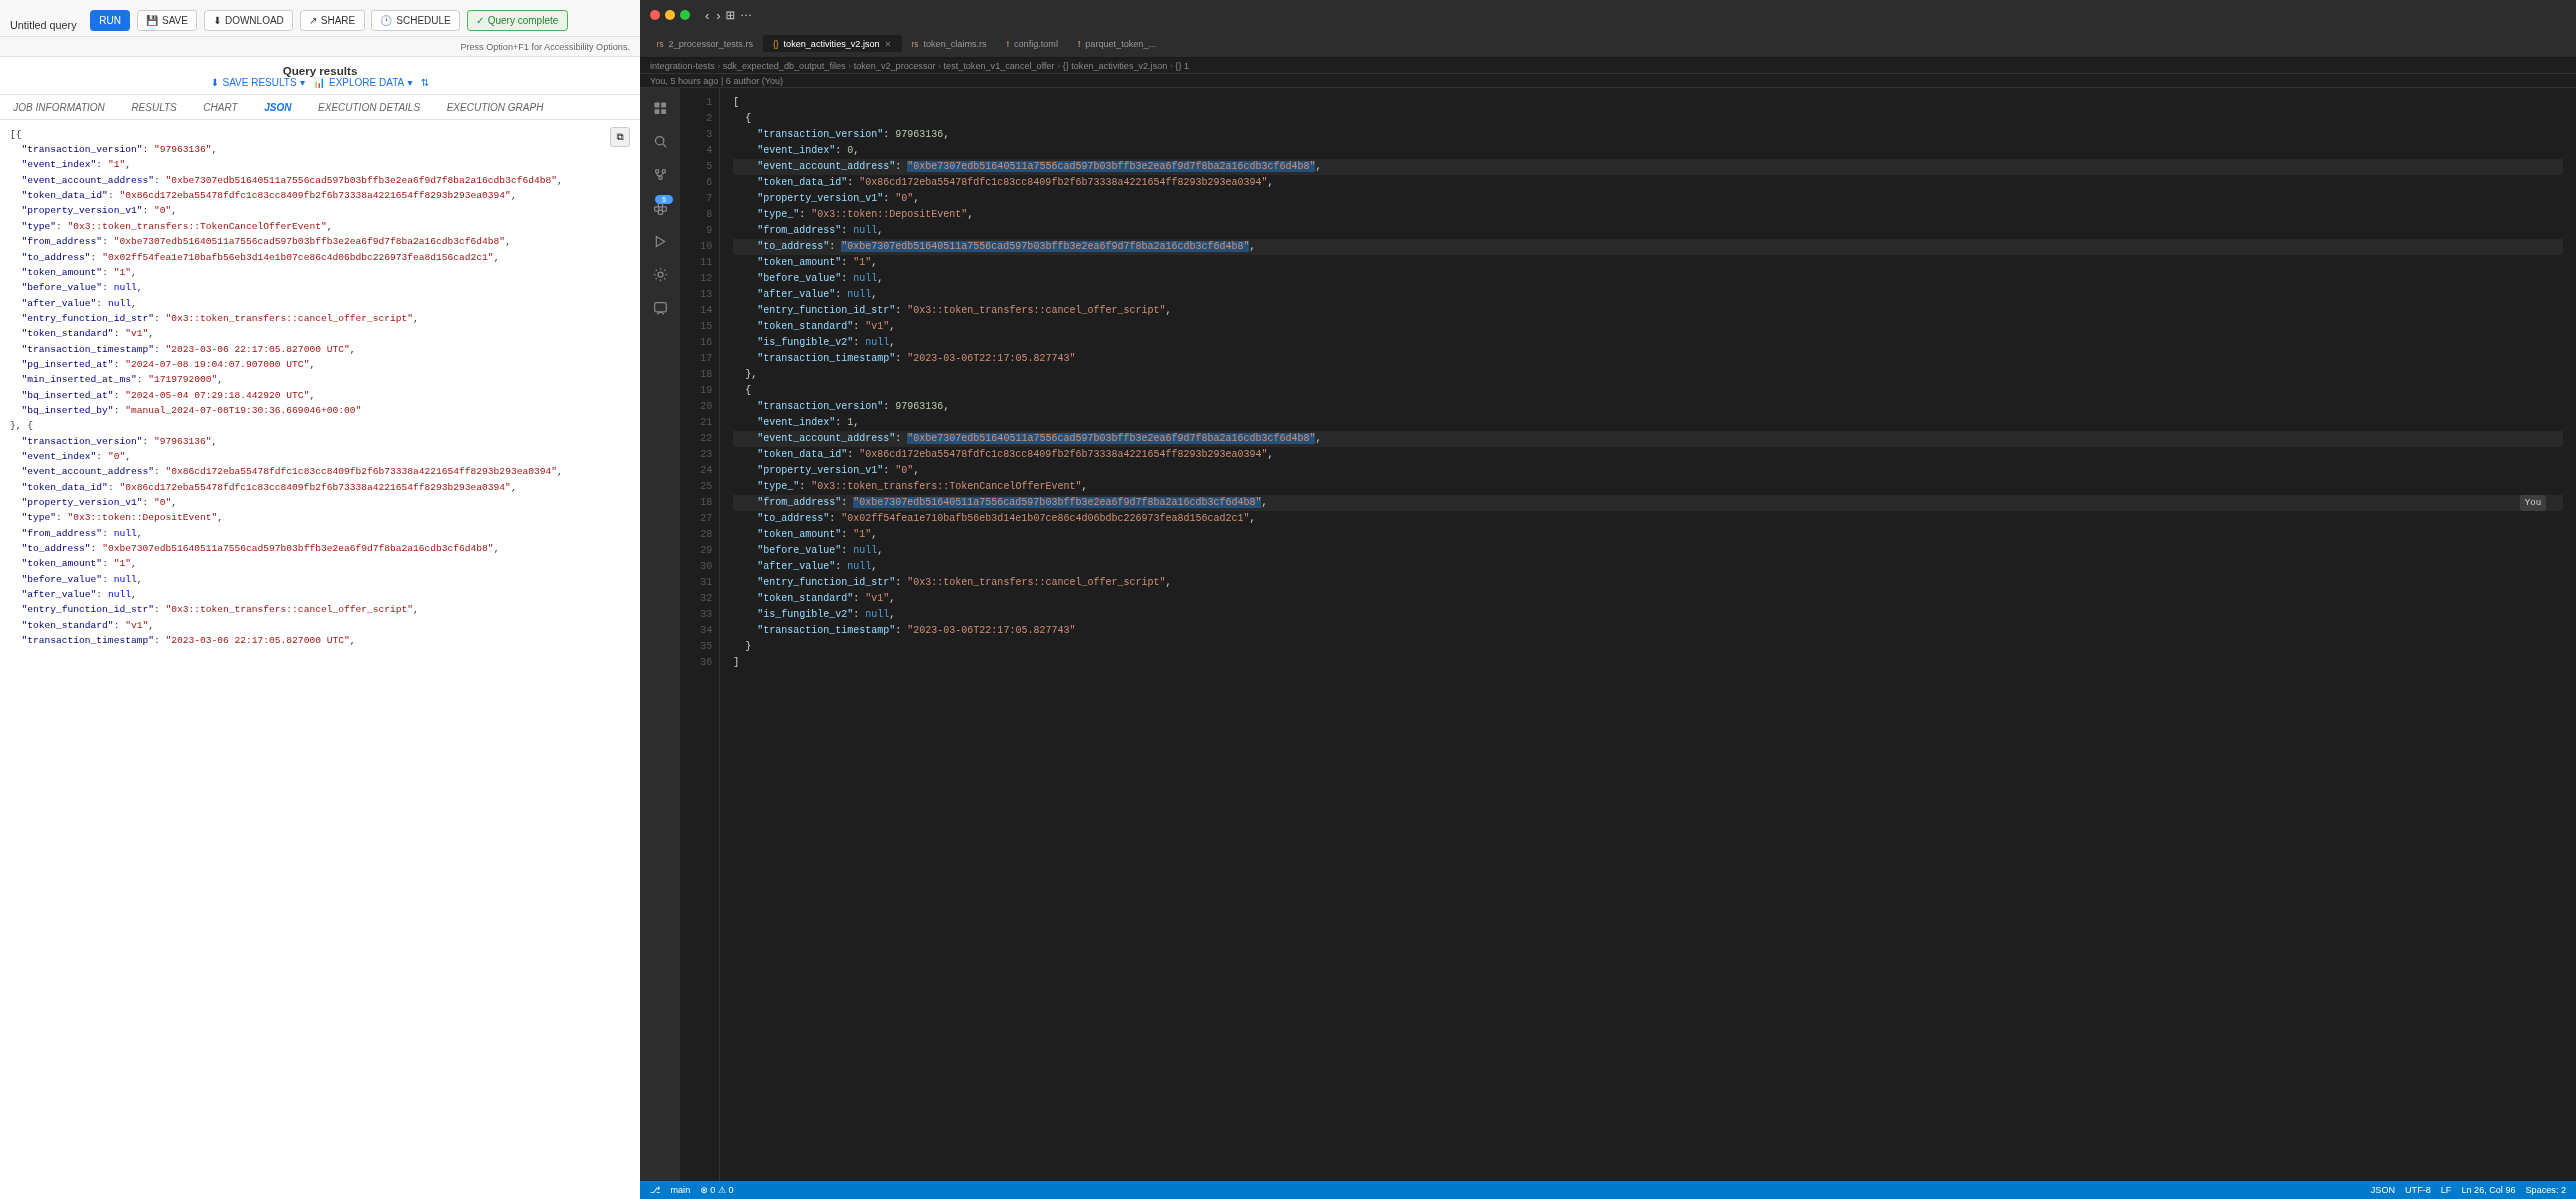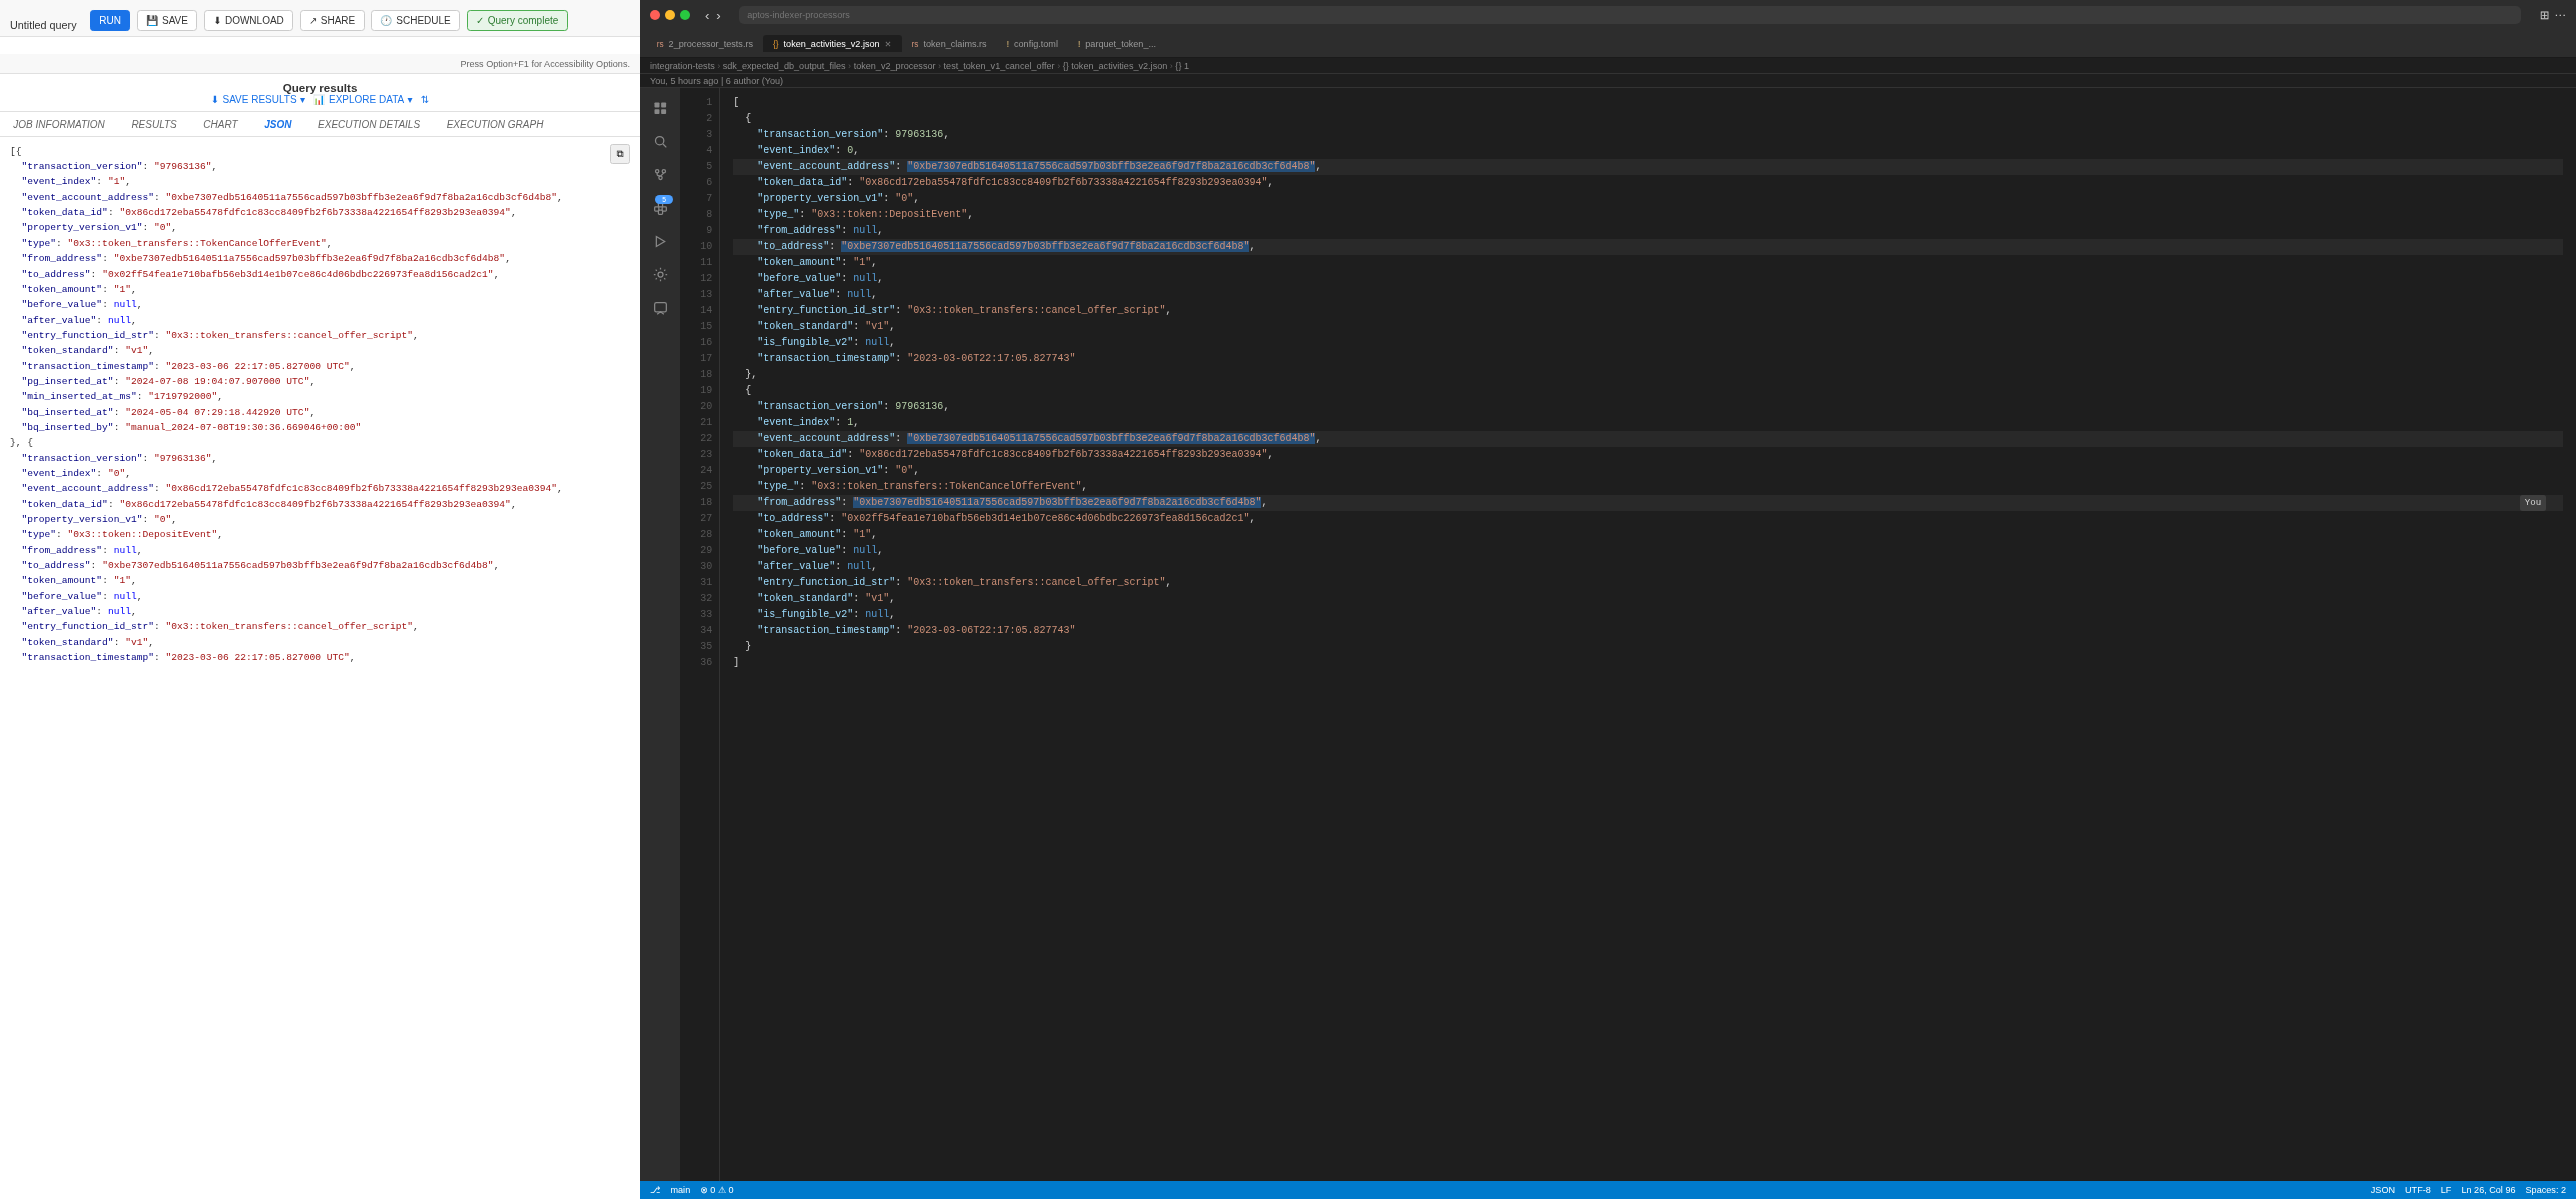--- a/index.html
+++ b/index.html
@@ -77,21 +77,20 @@
     .accessibility-bar {
       display: flex;
       justify-content: flex-end;
       align-items: center;
       padding: 1.7px 10px;
       background: #f8f8f8;
       border-bottom: 0.8px solid #e0e0e0;
       font-size: 9.1px;
       color: #666;
       height: 20px;
-      margin-top: 17px;
     }
 
     .query-results-header {
       display: flex;
       align-items: center;
       justify-content: space-between;
       padding: 6.7px 11.6px;
       border-bottom: 0.8px solid #e0e0e0;
       background: #fff;
       flex-direction: column;
@@ -520,23 +519,20 @@
 
 <div class="right-panel">
 
   <div class="window-controls">
     <div class="wc-red"></div>
     <div class="wc-yellow"></div>
     <div class="wc-green"></div>
     <div class="nav-btns">
       <button class="nav-btn">‹</button>
       <button class="nav-btn">›</button>
-    </div>
-    <div class="search-bar">
-      <input type="text" placeholder="aptos-indexer-processors" style="">
     </div>
     <div class="window-action-btns">
       <span>⊞</span>
       <span>⋯</span>
     </div>
   </div>
 
   <div class="editor-tabs">
     <div class="editor-tab">
       <span class="tab-icon rs">rs</span>

